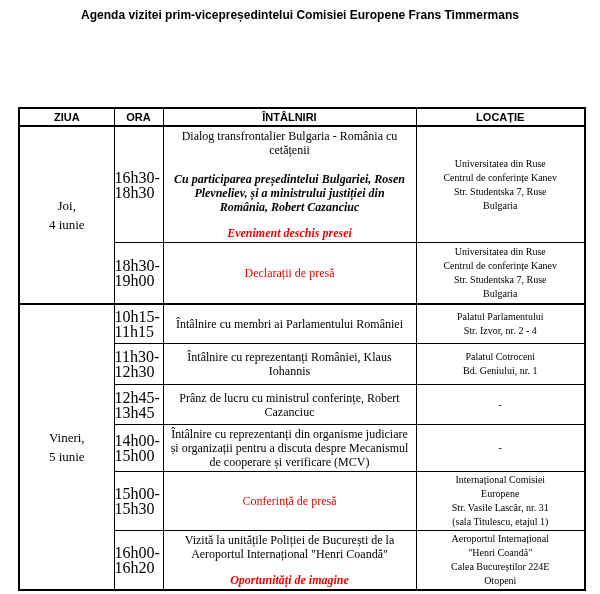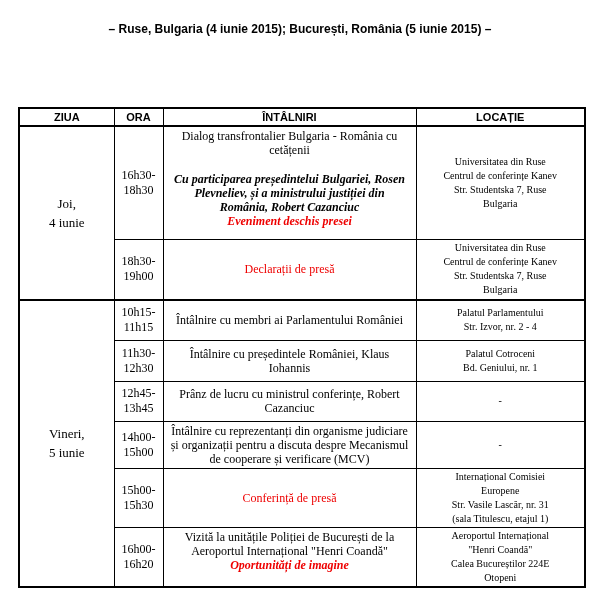--- a/index.html
+++ b/index.html
@@ -53,45 +53,45 @@
   tr.r5{height:40px;}
   tr.r6{height:45px;}
   tr.r7{height:59px;}
   tr.r8{height:58px;}
 
   td.day{
     font-weight:normal;text-align:center;vertical-align:middle;
     font-size:13px;line-height:19px;
   }
   td.time{
-    text-align:center;vertical-align:middle;
-    font-size:12px;line-height:15px;
+    text-align:left;vertical-align:middle;
+    font-size:16px;line-height:15px;
   }
   td.meeting{
     vertical-align:middle;text-align:center;
     font-size:12px;line-height:14px;
     padding:2px 6px 2px 6px;
   }
   td.meeting.top{vertical-align:top;}
   .note{font-weight:bold;font-style:italic;margin-top:15px;}
-  .press{color:var(--red);font-weight:bold;font-style:italic;margin-top:0;}
+  .press{color:var(--red);font-weight:bold;font-style:italic;margin-top:12px;}
   .redline{color:var(--red);}
   td.loc{
     text-align:center;vertical-align:middle;
     font-size:10px;line-height:14px;
     padding:1px 13px;
   }
 </style>
 </head>
 <body>
 
 <div class="doc">
 
   <div class="titles">
-    <div class="t2">– Ruse, Bulgaria (4 iunie 2015); București, România (5 iunie 2015) –</div>
+    <div class="t1">Agenda vizitei prim-vicepreședintelui Comisiei Europene Frans Timmermans</div>
   </div>
 
   <table class="agenda">
     <colgroup>
       <col class="c-day">
         <col class="c-time">
         <col class="c-meet">
         <col class="c-loc">
     </colgroup>
     <thead>
@@ -159,21 +159,21 @@
             <div>Str. Izvor, nr. 2 - 4</div>
           </td>
       </tr>
 
       <tr class="r4">
         <td class="time">
             <div>11h30-</div>
             <div>12h30</div>
           </td>
         <td class="meeting">
-          <span>Întâlnire cu președintele României, Klaus Iohannis</span>
+          <span>Întâlnire cu reprezentanți României, Klaus Iohannis</span>
         </td>
         <td class="loc">
             <div>Palatul Cotroceni</div>
             <div>Bd. Geniului, nr. 1</div>
           </td>
       </tr>
 
       <tr class="r5">
         <td class="time">
             <div>12h45-</div>

